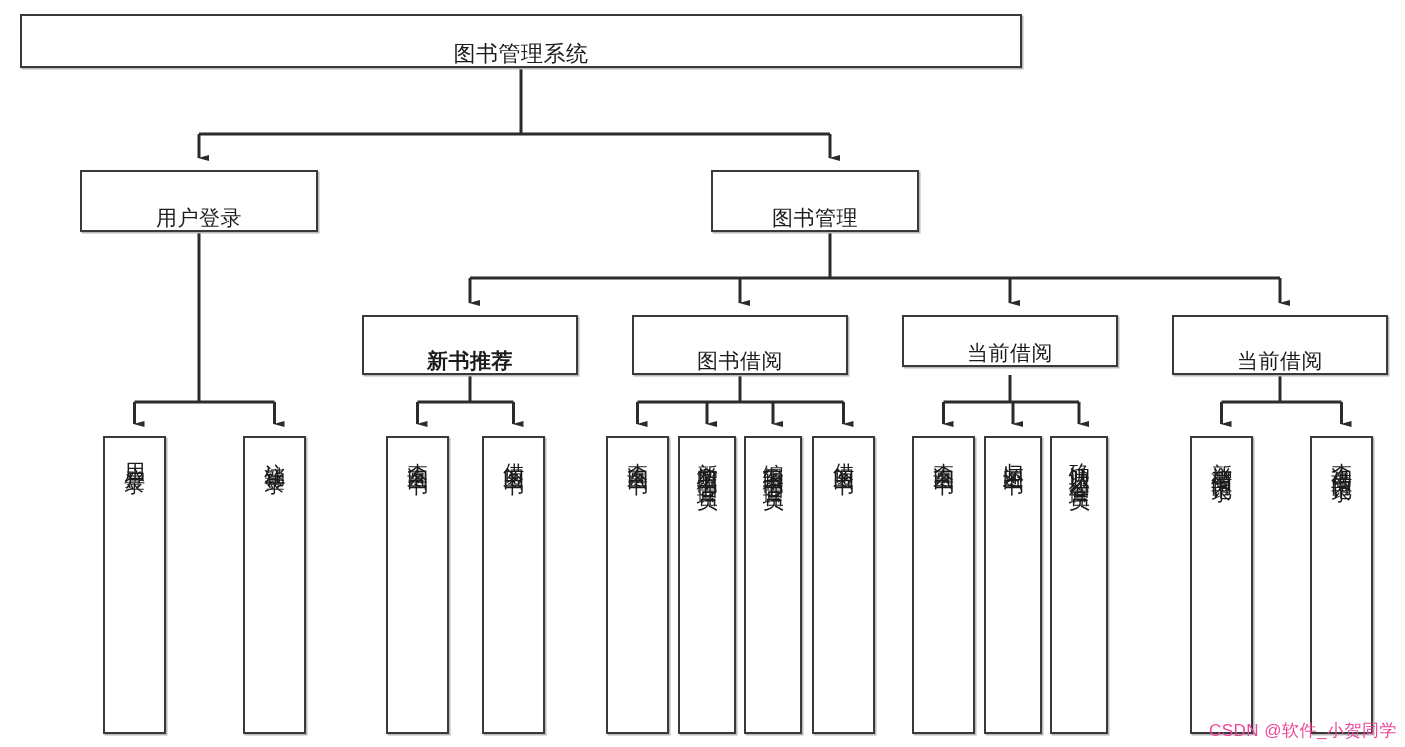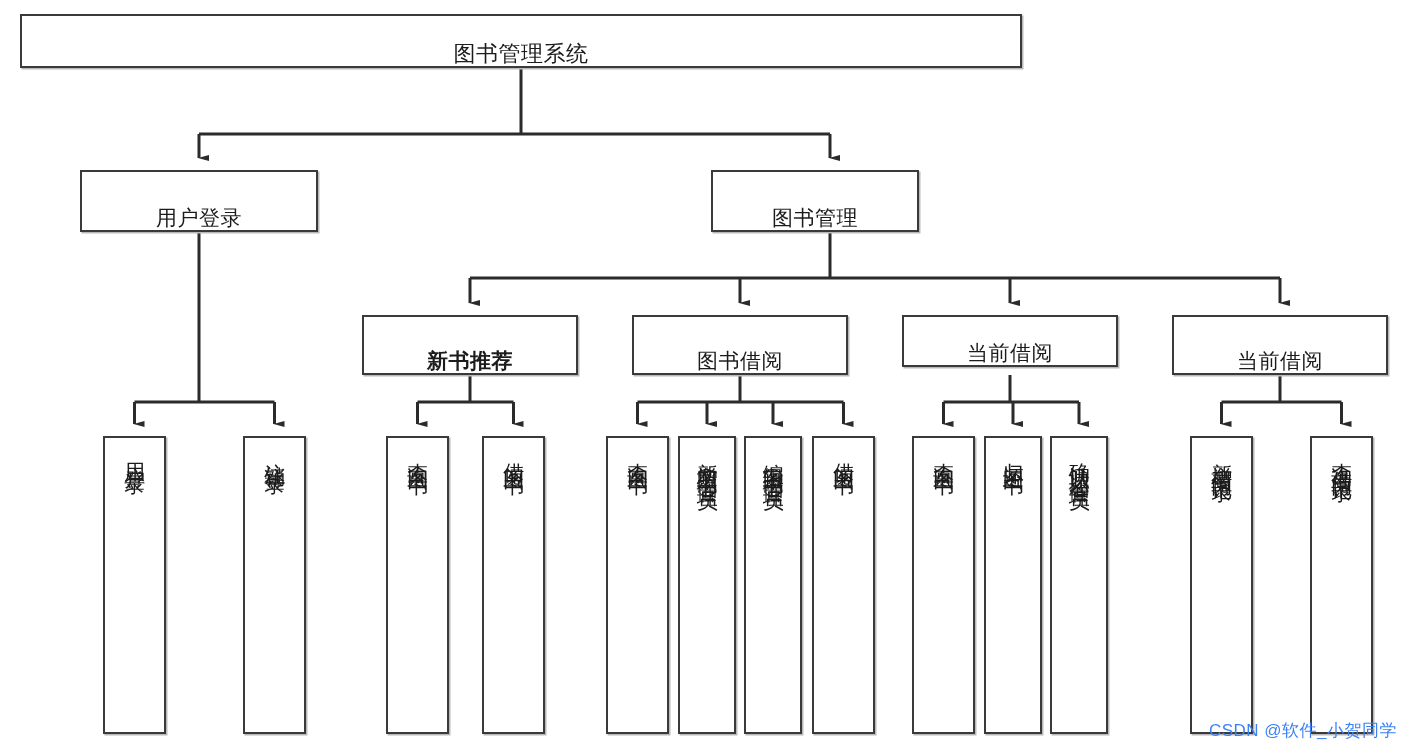--- a/index.html
+++ b/index.html
@@ -56,21 +56,21 @@
     text-orientation: upright;
     font-size: 21px;
     letter-spacing: 4px;
   }
   .node.root .label { font-size: 22px; }
   #watermark {
     position: absolute;
     right: 8px;
     bottom: 5px;
     font-size: 17px;
-    color: #3b82f6;
+    color: #ec4899;
     letter-spacing: 0.5px;
     white-space: nowrap;
   }
 </style>
 </head>
 <body>
 
 <div id="canvas">
   <svg id="edges" viewBox="0 0 1405 747">
     <defs>

